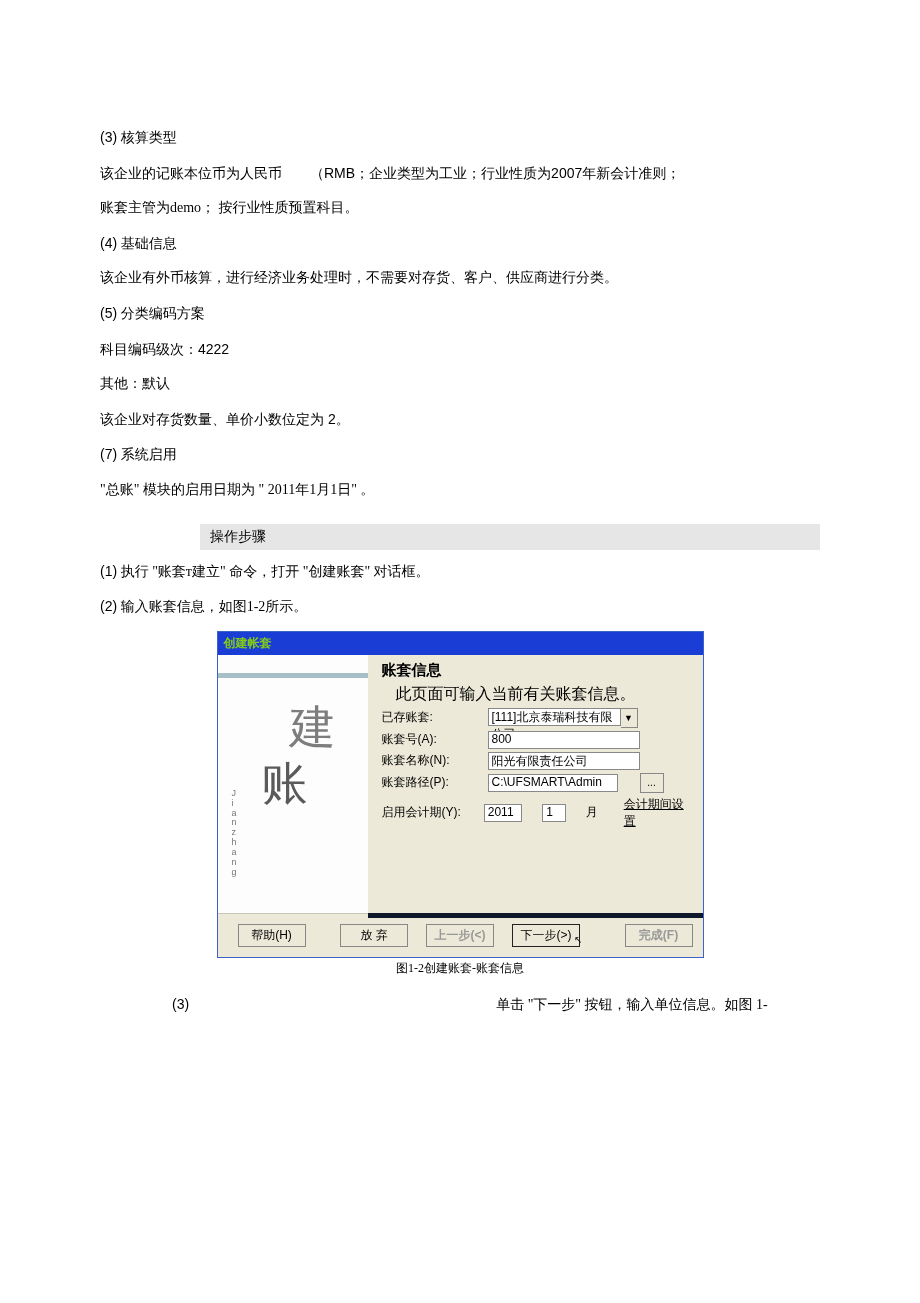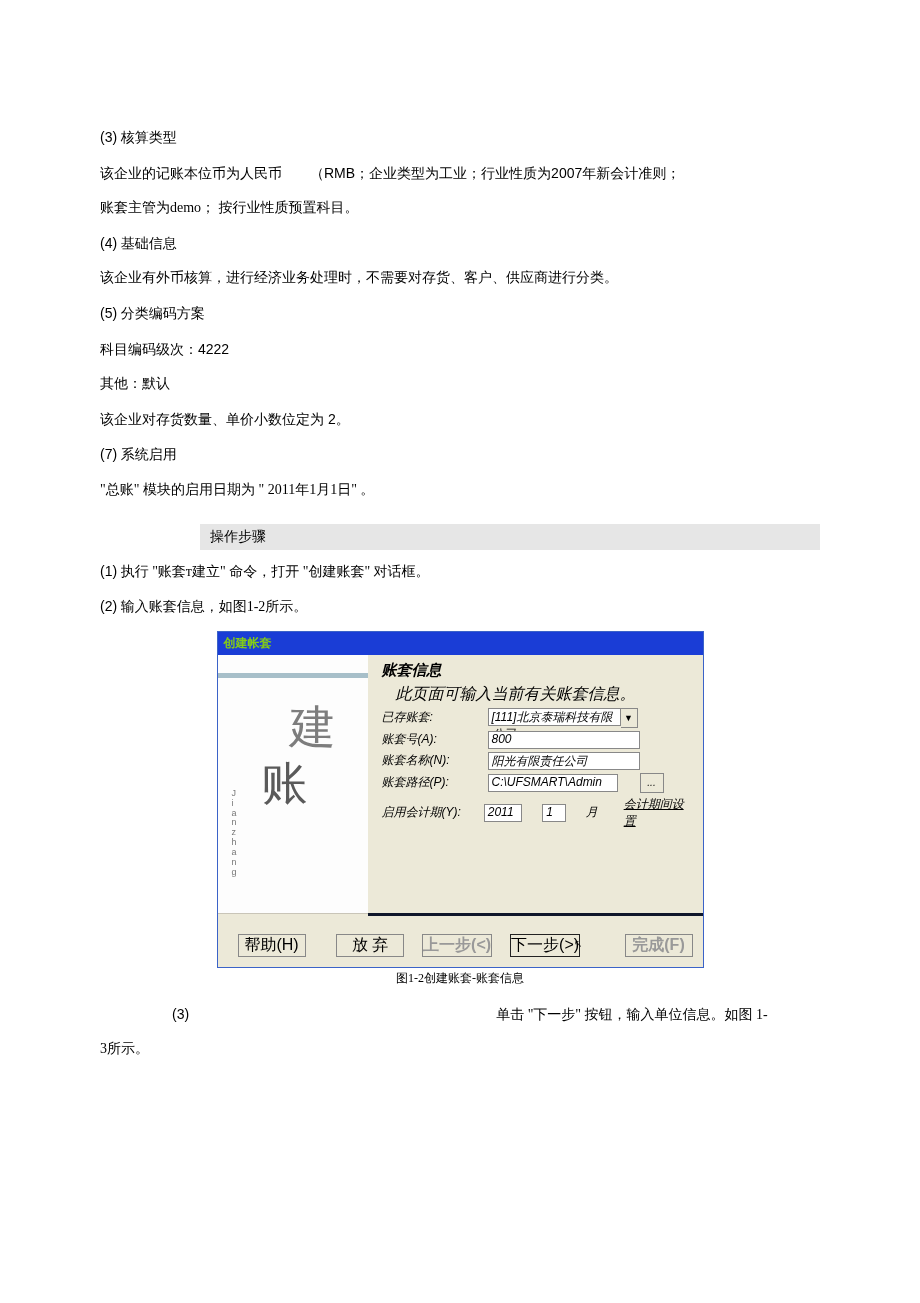--- a/index.html
+++ b/index.html
@@ -84,23 +84,22 @@
     left: 14px;
     top: 134px;
     font-family: Arial, sans-serif;
     font-size: 9px;
     color: #777;
     line-height: 1.1;
   }
   .dlg-right {
     flex: 1;
     padding: 6px 10px 6px 14px;
-    border-bottom: 3px solid #0f172a;
+    border-bottom: 5px solid #0f172a;
     height: 246px;
-    font-style: italic;
   }
   .dlg-title {
     font-weight: bold;
     font-size: 15px;
     margin: 0 0 4px 0;
   }
   .dlg-sub {
     font-size: 16px;
     padding-left: 14px;
   }
@@ -156,24 +155,23 @@
     padding: 6px 10px 10px 10px;
     gap: 18px;
     justify-content: flex-end;
     align-items: center;
   }
   .dlg-btn {
     min-width: 66px;
     height: 21px;
     border: 1px solid #888;
     background: #ece9d8;
-    font-size: 16px;
+    font-size: 12px;
     display:flex;align-items:center;justify-content:center;
     font-family: inherit;
-    margin-top: 12px;
   }
   .dlg-btn.disabled { color: #999; font-weight: bold; }
   .dlg-btn.primary { border: 1px solid #222; }
   .help-left { margin-right: auto; margin-left: 10px; }
   .cursor-arrow {
     position: relative;
     top: 4px;
     font-size: 10px;
     font-family: Arial;
     left: -24px;
@@ -286,15 +284,14 @@
     </div>
   </div>
 
   <div class="figure-caption">图1-2创建账套-账套信息</div>
 
   <div class="para" style="margin-left:72px;">
     <span class="num">(3)</span>
     <span style="display:inline-block;width:300px"></span>
     <span>单击 "下一步" 按钮，输入单位信息。如图   1-</span>
   </div>
-  <div class="para indent0">3所示。</div>
 
 </div>
 
 </body></html>

